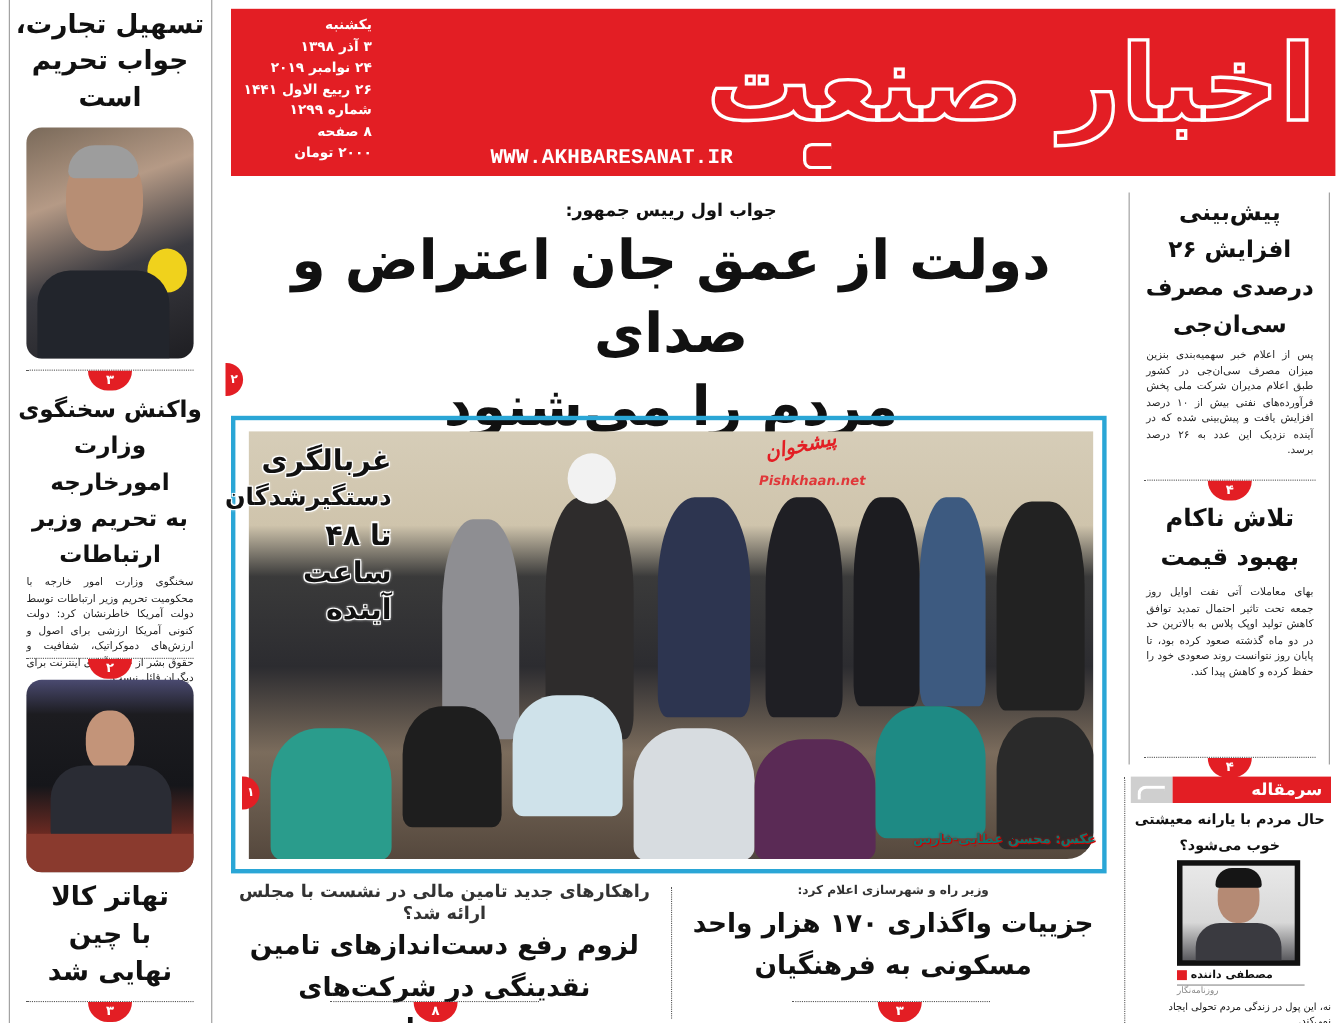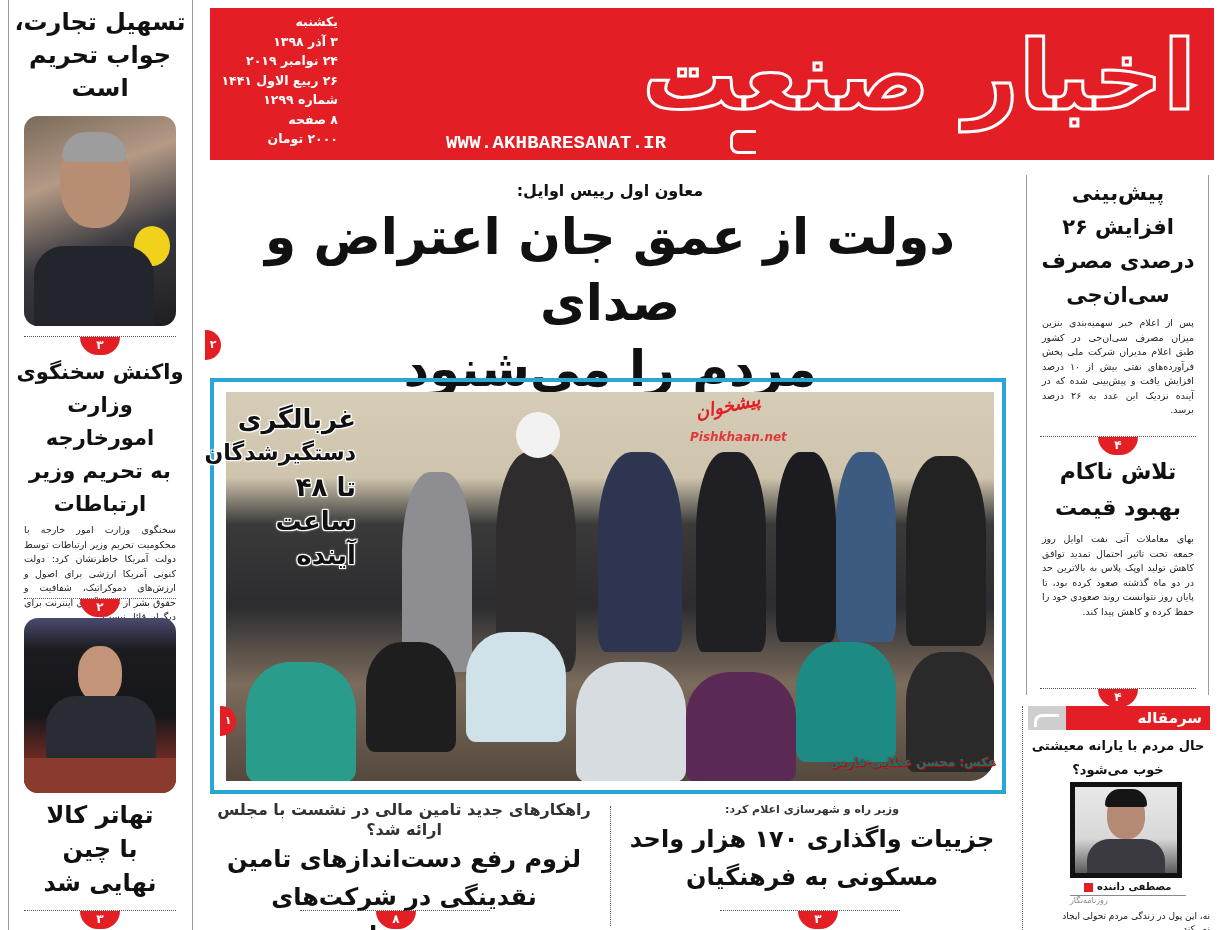--- a/index.html
+++ b/index.html
@@ -114,21 +114,21 @@
   <div class="hl" style="font-size:24px; line-height:34px;">
     <div>تهاتر کالا</div>
     <div>با چین</div>
     <div>نهایی شد</div>
   </div>
 </div>
 <div class="abs dotrule" style="left:24px; top:910px; width:152px;"></div>
 <div class="abs badge" style="left:80px; top:911px;">۳</div>
 
 <div class="abs" style="left:210px; top:178px; width:800px;">
-  <div class="hl" style="font-size:16px; line-height:26px;">معاون اول رییس اوایل:</div>
+  <div class="hl" style="font-size:16px; line-height:26px;">جواب اول رییس جمهور:</div>
   <div class="hl" style="font-size:50px; line-height:66px; letter-spacing:-1px;">
     <div>دولت از عمق جان اعتراض و صدای</div>
     <div>مردم را می‌شنود</div>
   </div>
 </div>
 <div class="abs side-badge" style="left:205px; top:330px;">۲</div>
 
 <div class="abs mainframe"></div>
 <div class="abs mainphoto">
 
@@ -190,21 +190,21 @@
     <div>خوب می‌شود؟</div>
   </div>
 </div>
 <div class="abs" style="left:1070px; top:782px; width:112px; height:96px; background:#111; padding:5px;">
   <div style="width:100%; height:100%; background:linear-gradient(180deg,#e8e8e8 0%,#d8d8d8 60%,#5a5a5e 100%); position:relative; overflow:hidden;">
     <div style="position:absolute; left:32px; top:6px; width:38px; height:46px; border-radius:45%; background:#b58a74;"></div>
     <div style="position:absolute; left:30px; top:2px; width:42px; height:18px; border-radius:20px 20px 4px 4px; background:#151515;"></div>
     <div style="position:absolute; left:12px; top:52px; width:78px; height:40px; border-radius:22px 22px 0 0; background:#3a3a40;"></div>
   </div>
 </div>
-<div class="abs" style="left:1070px; top:880px; width:116px; height:14px; text-align:center; font-size:10px; font-weight:bold; line-height:14px;">
+<div class="abs" style="left:1070px; top:880px; width:116px; height:14px; text-align:left; font-size:10px; font-weight:bold; line-height:14px;">
   <span>مصطفی داننده</span>
   <span style="display:inline-block; width:9px; height:9px; background:#e31e24; vertical-align:middle;"></span>
 </div>
 <div class="abs" style="left:1070px; top:895px; width:116px; border-top:1px solid #888;"></div>
 <div class="abs" style="left:1070px; top:896px; width:60px; font-size:8px; color:#888; text-align:left;">روزنامه‌نگار</div>
 <div class="abs" style="left:1034px; top:910px; width:176px; font-size:9px; line-height:13px; text-align:right;">نه، این پول در زندگی مردم تحولی ایجاد نمی‌کند.</div>
 
 <div class="abs" style="left:612px; top:800px; width:400px;">
   <div class="hl" style="font-size:11px; line-height:20px; color:#333;">وزیر راه و شهرسازی اعلام کرد:</div>
   <div class="hl" style="font-size:24px; line-height:38px;">

